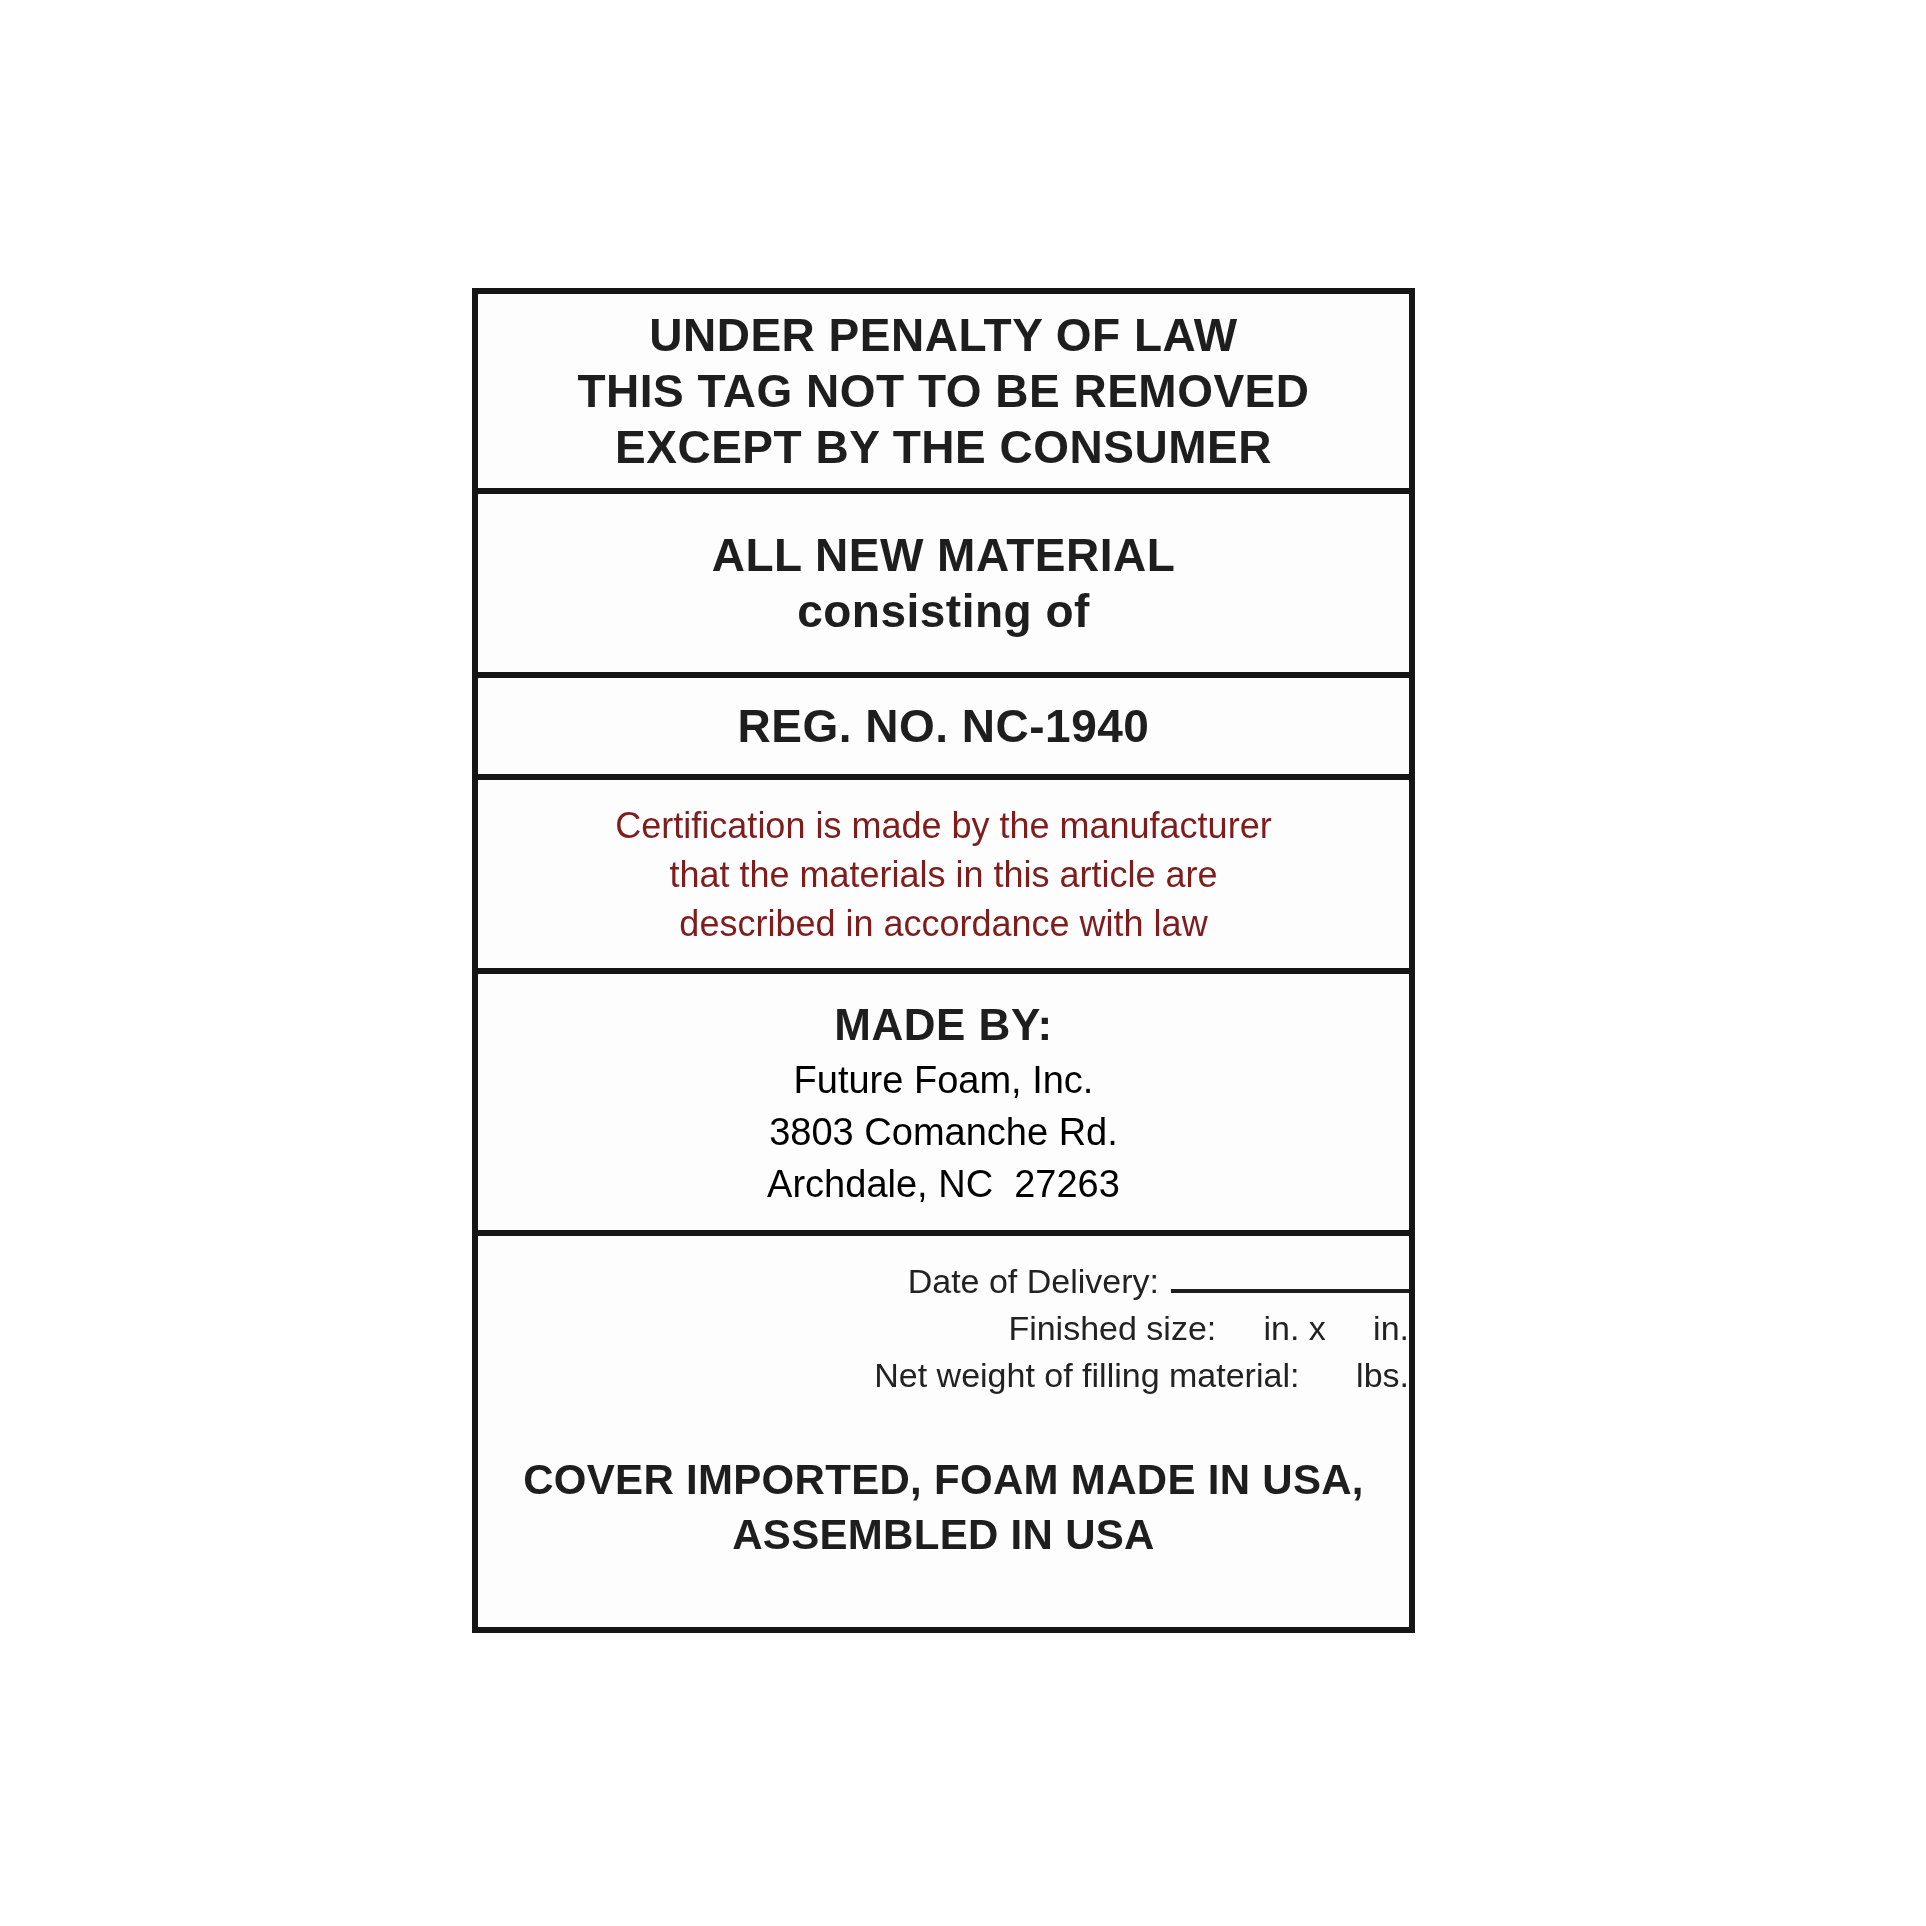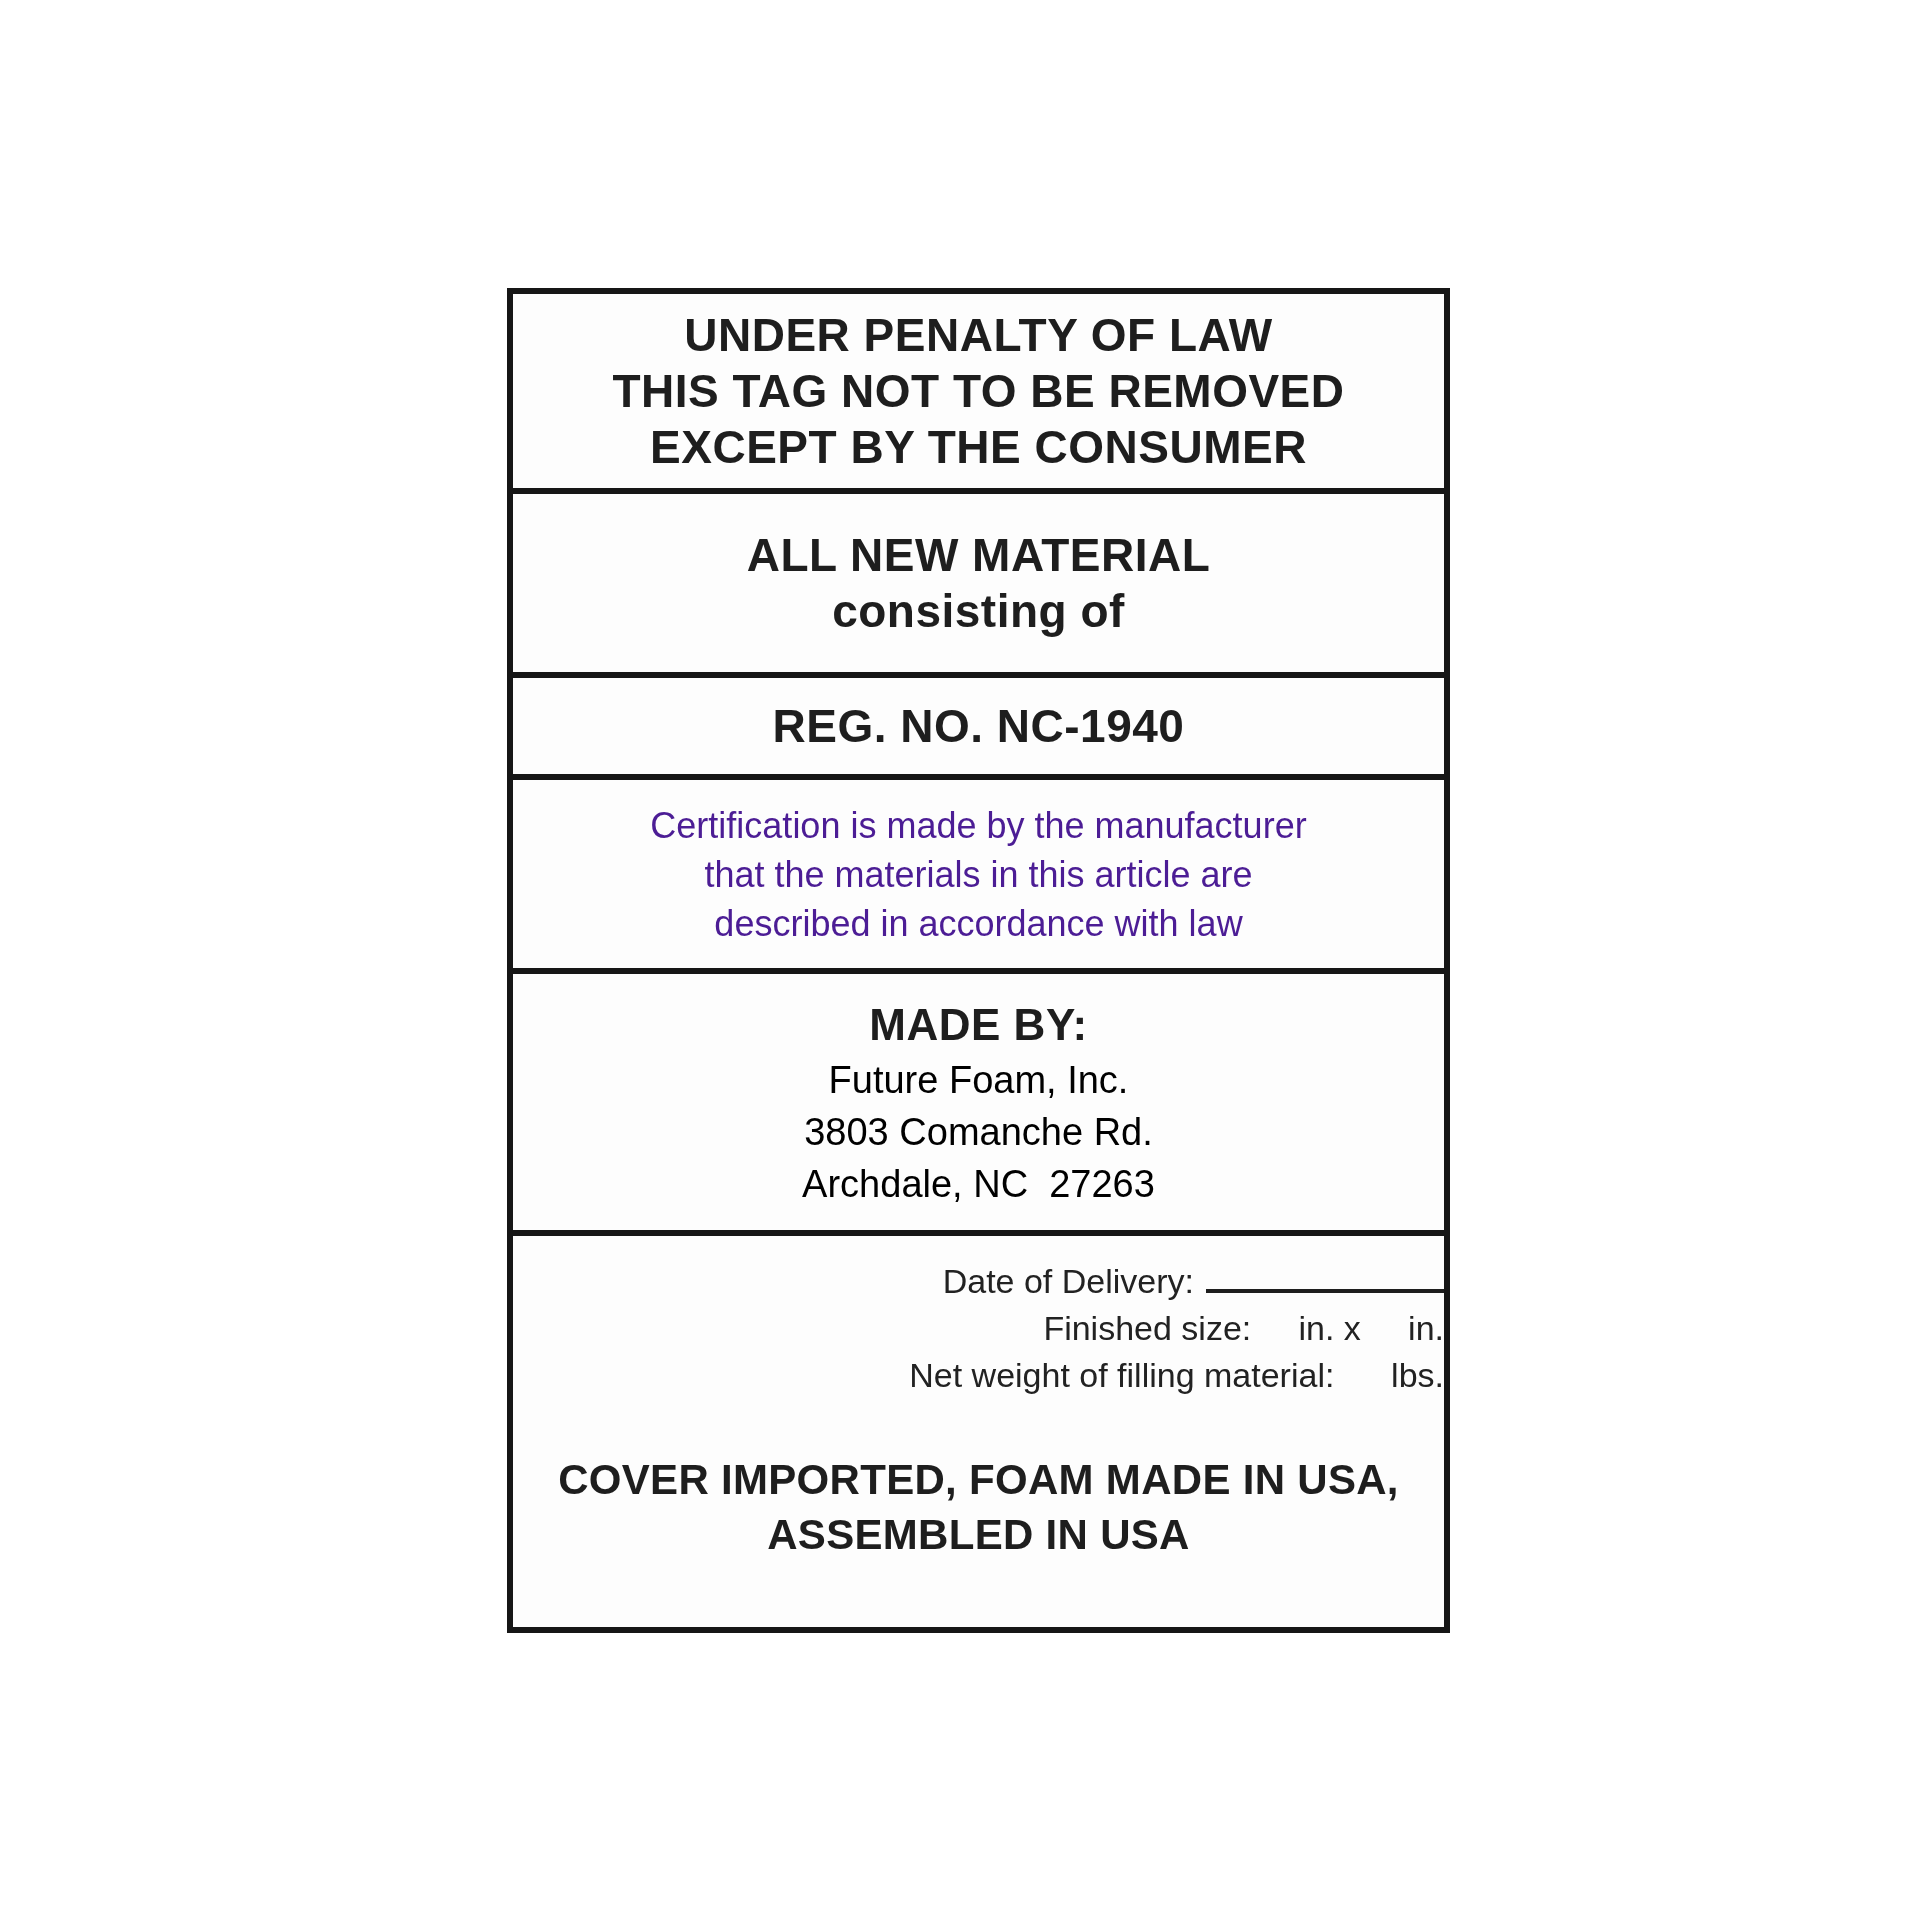--- a/index.html
+++ b/index.html
@@ -17,21 +17,20 @@
   }
   .tag {
     position: absolute;
     left: 472px;
     top: 288px;
     width: 943px;
     height: 1345px;
     border: 6px solid #161616;
     box-sizing: border-box;
     background: #fdfdfd;
-    margin-left: 35px;
   }
   .sec {
     box-sizing: border-box;
     border-bottom: 6px solid #161616;
     display: flex;
     flex-direction: column;
     justify-content: center;
     align-items: center;
     text-align: center;
   }
@@ -50,21 +49,21 @@
   .bold-lg {
     font-weight: bold;
     font-size: 46px;
     line-height: 56px;
     letter-spacing: 0.5px;
     white-space: pre-wrap;
   }
   .cert-line {
     font-size: 36px;
     line-height: 49px;
-    color: #4c1d95;
+    color: #7f1d1d;
     white-space: pre-wrap;
   }
   .madeby-heading {
     font-weight: bold;
     font-size: 44px;
     line-height: 59px;
     letter-spacing: 0.5px;
   }
   .addr-line {
     font-size: 38px;

